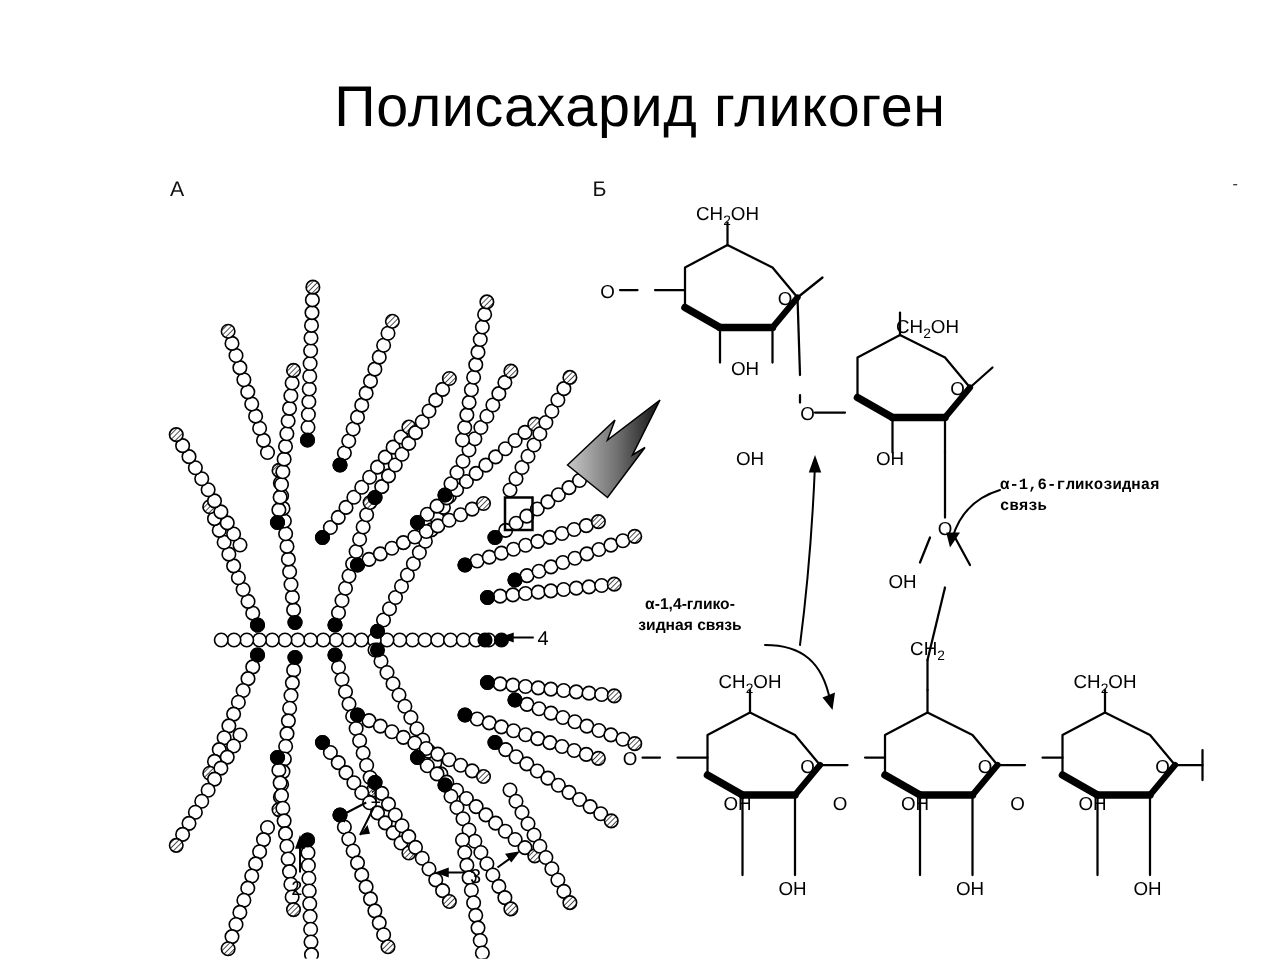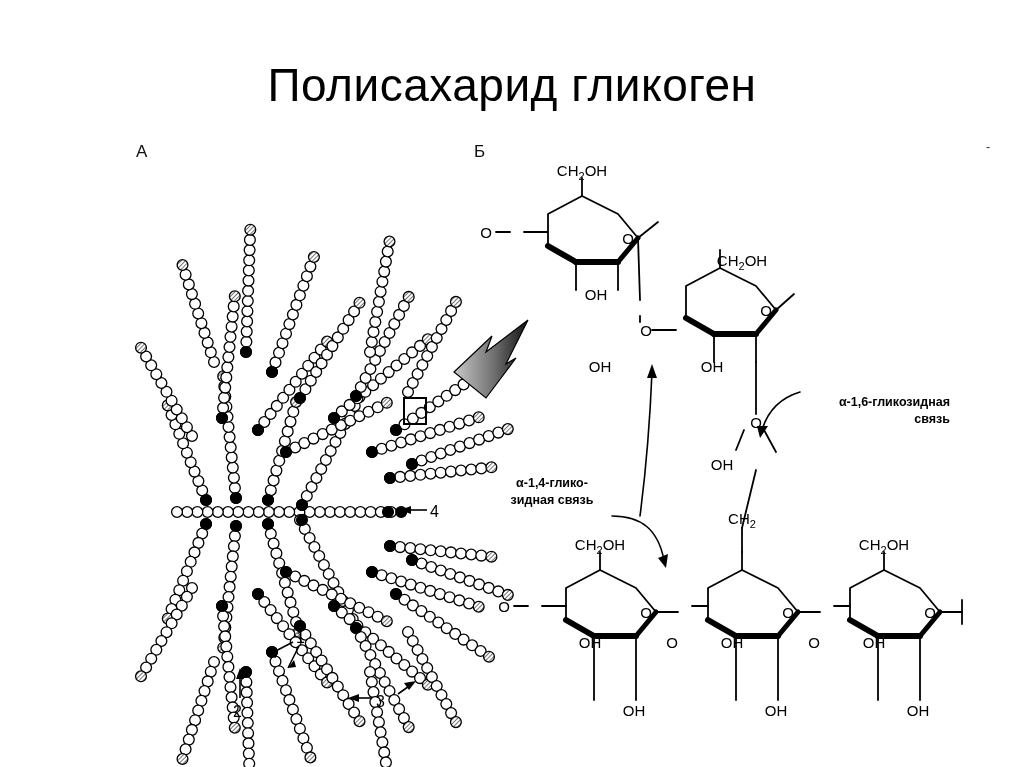--- a/index.html
+++ b/index.html
@@ -42,21 +42,21 @@
     top: 0;
   }
   .callout {
     position: absolute;
     font-size: 12.5px;
     line-height: 1.35;
     font-family: "Liberation Sans", sans-serif;
     color: #000;
     font-weight: 700;
   }
-  #callout-16 { left: 800px; top: 394px; width: 150px; text-align: right; }
+  #callout-16 { left: 800px; top: 380px; width: 150px; text-align: left; font-family: Liberation Mono, monospace; }
   #callout-14 { left: 492px; top: 475px; width: 120px; text-align: center; }
 
   .numlabel {
     position: absolute;
     font-size: 16px;
     font-family: "Liberation Sans", sans-serif;
     color: #000;
   }
   #num-1 { left: 296px; top: 629px; }
   #num-2 { left: 233px; top: 703px; }

